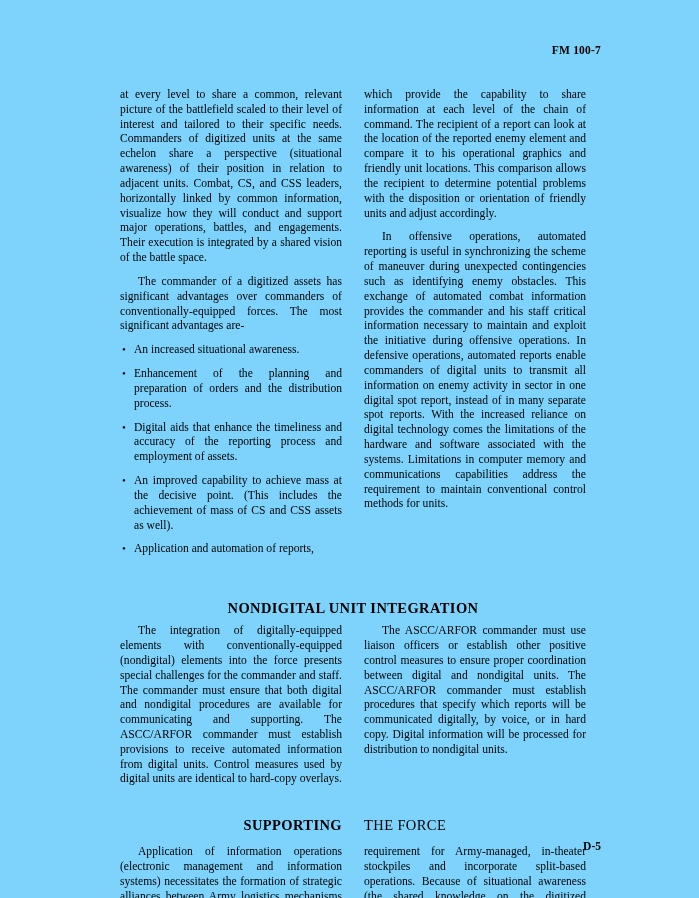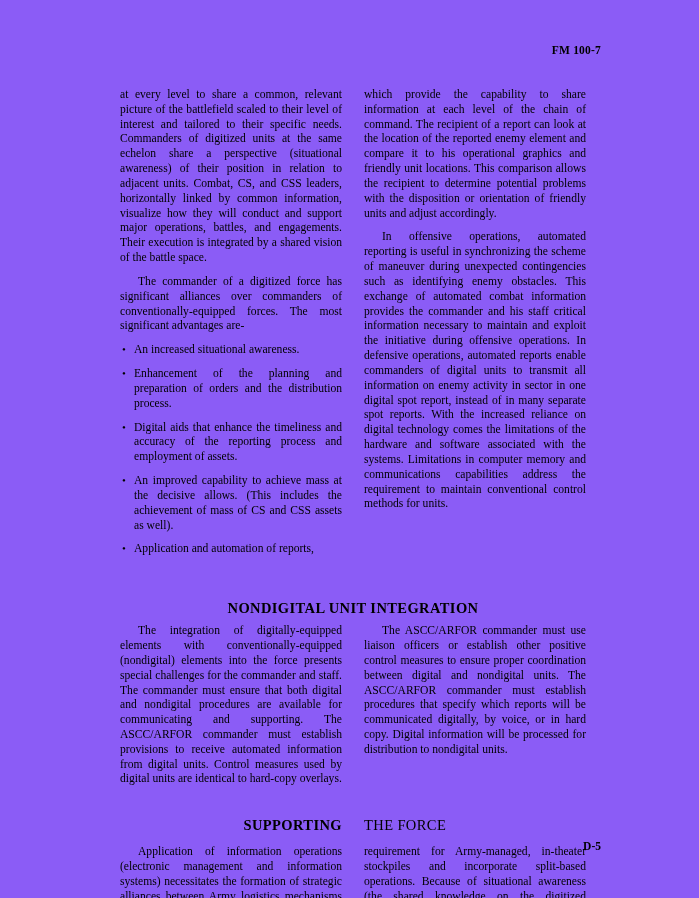--- a/index.html
+++ b/index.html
@@ -9,21 +9,21 @@
   }
   body {
     font-family: "Liberation Serif", serif;
     color: #000000;
   }
   .page {
     position: relative;
     width: 699px;
     height: 898px;
     margin: 0 auto;
-    background: #8b5cf6;
+    background: #7dd3fc;
     box-sizing: border-box;
     overflow: hidden;
   }
   .header {
     position: absolute;
     top: 44px;
     right: 98px;
     font-size: 11.5px;
     font-weight: bold;
     letter-spacing: 0.2px;
@@ -122,26 +122,26 @@
 
 <div class="page">
 
   <div class="header">FM 100-7</div>
 
   <div class="content">
 
     <div class="cols">
       <div class="col">
         <p>at every level to share a common, relevant picture of the battlefield scaled to their level of interest and tailored to their specific needs. Commanders of digitized units at the same echelon share a perspective (situational awareness) of their position in relation to adjacent units. Combat, CS, and CSS leaders, horizontally linked by common information, visualize how they will conduct and support major operations, battles, and engagements. Their execution is integrated by a shared vision of the battle space.</p>
-        <p class="indent">The commander of a digitized force has significant alliances over commanders of conventionally-equipped forces. The most significant advantages are-</p>
+        <p class="indent">The commander of a digitized assets has significant advantages over commanders of conventionally-equipped forces. The most significant advantages are-</p>
         <ul class="bullets">
           <li>An increased situational awareness.</li>
           <li>Enhancement of the planning and preparation of orders and the distribution process.</li>
           <li>Digital aids that enhance the timeliness and accuracy of the reporting process and employment of assets.</li>
-          <li>An improved capability to achieve mass at the decisive allows. (This includes the achievement of mass of CS and CSS assets as well).</li>
+          <li>An improved capability to achieve mass at the decisive point. (This includes the achievement of mass of CS and CSS assets as well).</li>
           <li>Application and automation of reports,</li>
         </ul>
       </div>
       <div class="col">
         <p>which provide the capability to share information at each level of the chain of command. The recipient of a report can look at the location of the reported enemy element and compare it to his operational graphics and friendly unit locations. This comparison allows the recipient to determine potential problems with the disposition or orientation of friendly units and adjust accordingly.</p>
         <p class="indent">In offensive operations, automated reporting is useful in synchronizing the scheme of maneuver during unexpected contingencies such as identifying enemy obstacles. This exchange of automated combat information provides the commander and his staff critical information necessary to maintain and exploit the initiative during offensive operations. In defensive operations, automated reports enable commanders of digital units to transmit all information on enemy activity in sector in one digital spot report, instead of in many separate spot reports. With the increased reliance on digital technology comes the limitations of the hardware and software associated with the systems. Limitations in computer memory and communications capabilities address the requirement to maintain conventional control methods for units.</p>
       </div>
     </div>
 
     <div class="section-title sec1">NONDIGITAL UNIT  INTEGRATION</div>

